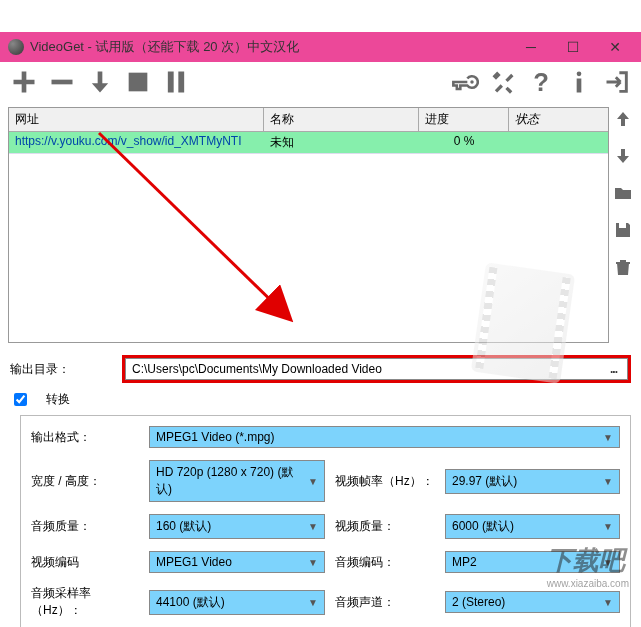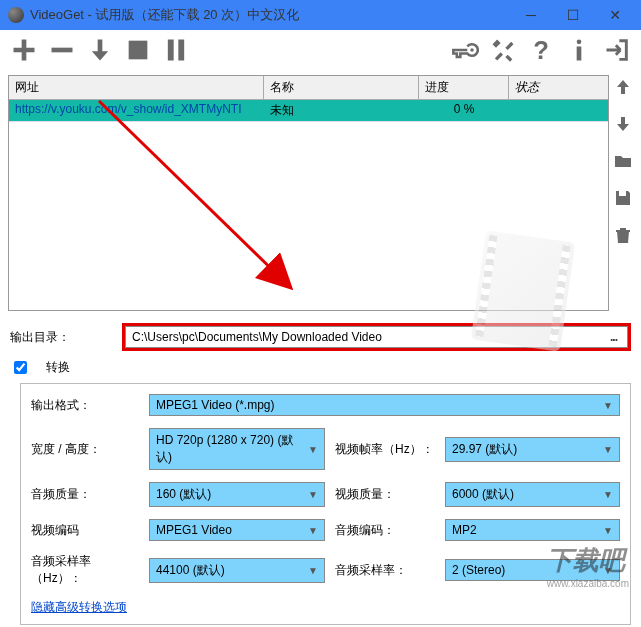--- a/index.html
+++ b/index.html
@@ -1,33 +1,33 @@
 <!DOCTYPE html>
 <html><head>
 <meta charset="utf-8">
 <style>
 * { box-sizing: border-box; margin: 0; padding: 0; }
 body { font-family: "Microsoft YaHei", Arial, sans-serif; font-size: 12px; background: #fff; width: 641px; }
-.titlebar { display: flex; align-items: center; padding: 6px 8px; background: #3b82f6; }
+.titlebar { display: flex; align-items: center; padding: 6px 8px; background: #ec4899; margin-top: 32px; }
 .titlebar .icon { width: 16px; height: 16px; background: radial-gradient(circle at 30% 30%, #888, #333); border-radius: 50%; margin-right: 6px; }
 .titlebar .title { flex: 1; color: #333; font-size: 13px; }
 .winbtns { display: flex; gap: 18px; margin-right: 6px; }
 .winbtn { width: 24px; text-align: center; color: #333; font-size: 14px; cursor: default; }
 .toolbar { display: flex; align-items: center; padding: 6px 10px; gap: 10px; }
 .tbtn svg { width: 28px; height: 28px; }
 .tspacer { flex: 1; }
 .content { display: flex; padding: 2px 8px 4px 8px; gap: 4px; }
 .table-wrap { flex: 1; border: 1px solid #999; background: #fff; height: 236px; position: relative; }
 .thead { display: flex; background: #f0f0f0; border-bottom: 1px solid #aaa; }
 .th { padding: 3px 6px; border-right: 1px solid #aaa; font-size: 12px; }
 .th.url { width: 255px; }
 .th.name { width: 155px; }
 .th.prog { width: 90px; }
 .th.status { flex: 1; border-right: none; font-style: italic; }
-.trow { display: flex; background: #14b8a6; border-bottom: 1px solid #dde; }
+.trow { display: flex; background: #86efac; border-bottom: 1px solid #dde; }
 .td { padding: 2px 6px; font-size: 12px; overflow: hidden; white-space: nowrap; }
 .td.url { width: 255px; color: #0046aa; }
 .td.name { width: 155px; }
 .td.prog { width: 90px; text-align: center; }
 .td.status { flex: 1; }
 .sidebar { display: flex; flex-direction: column; gap: 14px; padding-top: 2px; }
 .sbtn svg { width: 20px; height: 20px; }
 .annotation { position: absolute; pointer-events: none; }
 .outdir-row { display: flex; align-items: center; padding: 8px 10px 4px 10px; gap: 12px; }
 .outdir-label { width: 100px; }
@@ -215,21 +215,21 @@
         </div>
     </div>
   </div>
   <div class="srow">
     <div class="slabel">音频采样率（Hz）：</div>
     <div class="sselect half">
         <span class="sv">44100 (默认)</span>
         <span class="arrow">▼</span>
       </div>
     <div class="scol2">
-      <div class="slabel2">音频采样率：</div>
+      <div class="slabel2">音频声道：</div>
       <div class="sselect full">
           <span class="sv">2 (Stereo)</span>
           <span class="arrow">▼</span>
         </div>
     </div>
   </div>
   <div class="link-row">隐藏高级转换选项</div>
 </div>
 
 <div class="watermark">

